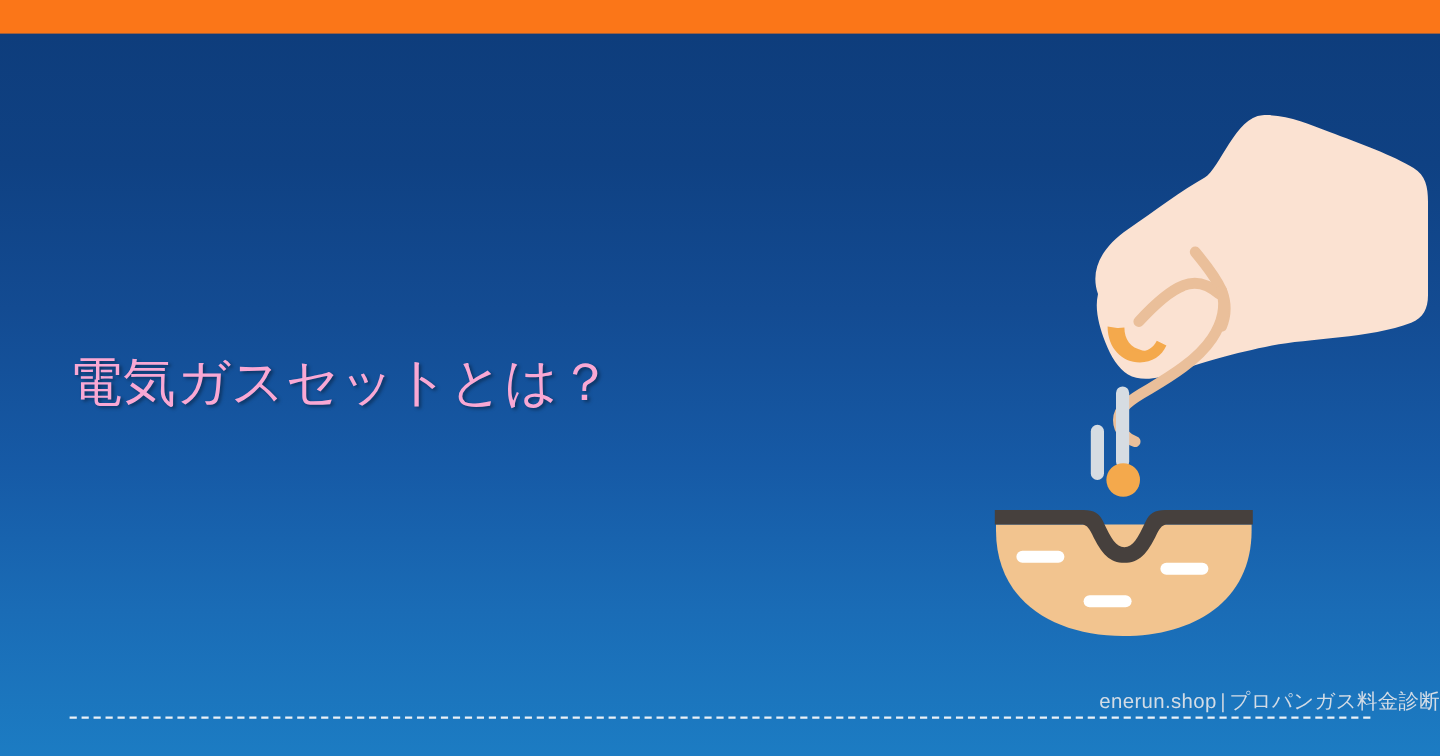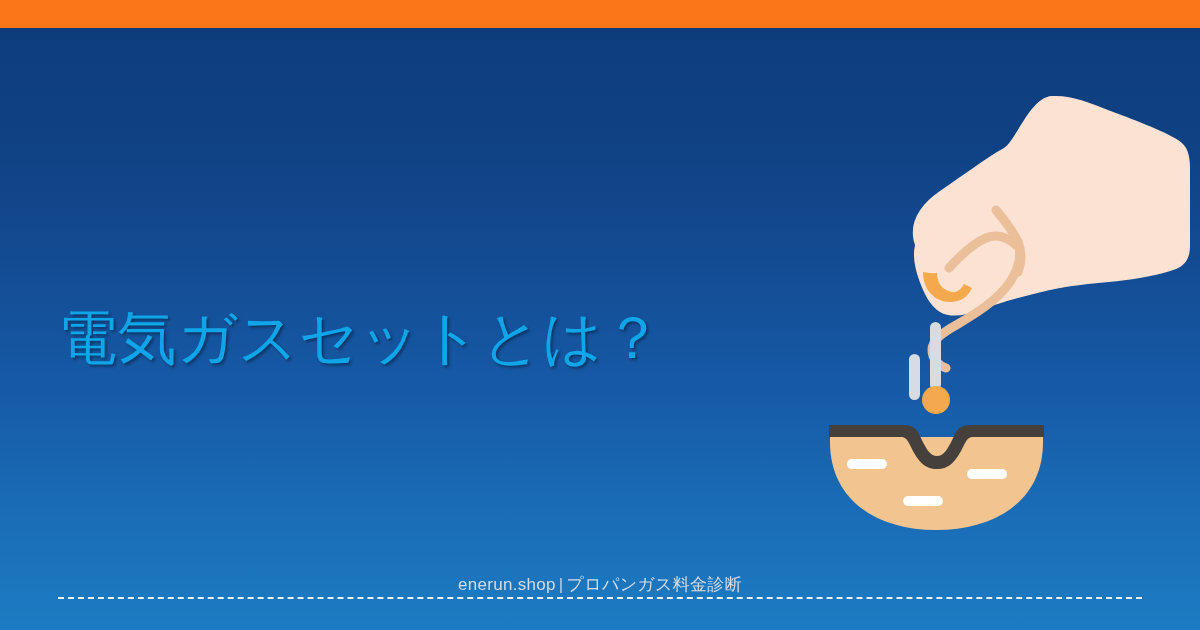--- a/index.html
+++ b/index.html
@@ -48,36 +48,36 @@
     z-index: 1;
   }
 
   
   .headline {
     position: absolute;
     left: 58px;
     top: 264px;
     width: 760px;
     z-index: 5;
-    font-size: 59px;
+    font-size: 44px;
     line-height: 1.18;
     letter-spacing: 0.5px;
-    color: #0ea5e9;
+    color: #f9a8d4;
     font-weight: 400;
     text-shadow: 2px 2px 3px rgba(0,0,0,0.38);
     white-space: nowrap;
   }
 
   
   .footer-text {
     position: absolute;
     left: 0;
     top: 574px;
     width: 1200px;
-    text-align: center;
+    text-align: right;
     z-index: 5;
     font-size: 17px;
     line-height: 21px;
     color: #D3DCE6;
     letter-spacing: 0.3px;
     white-space: nowrap;
   }
   .footer-sep {
     padding: 0 3px;
     color: #C6D2DE;

